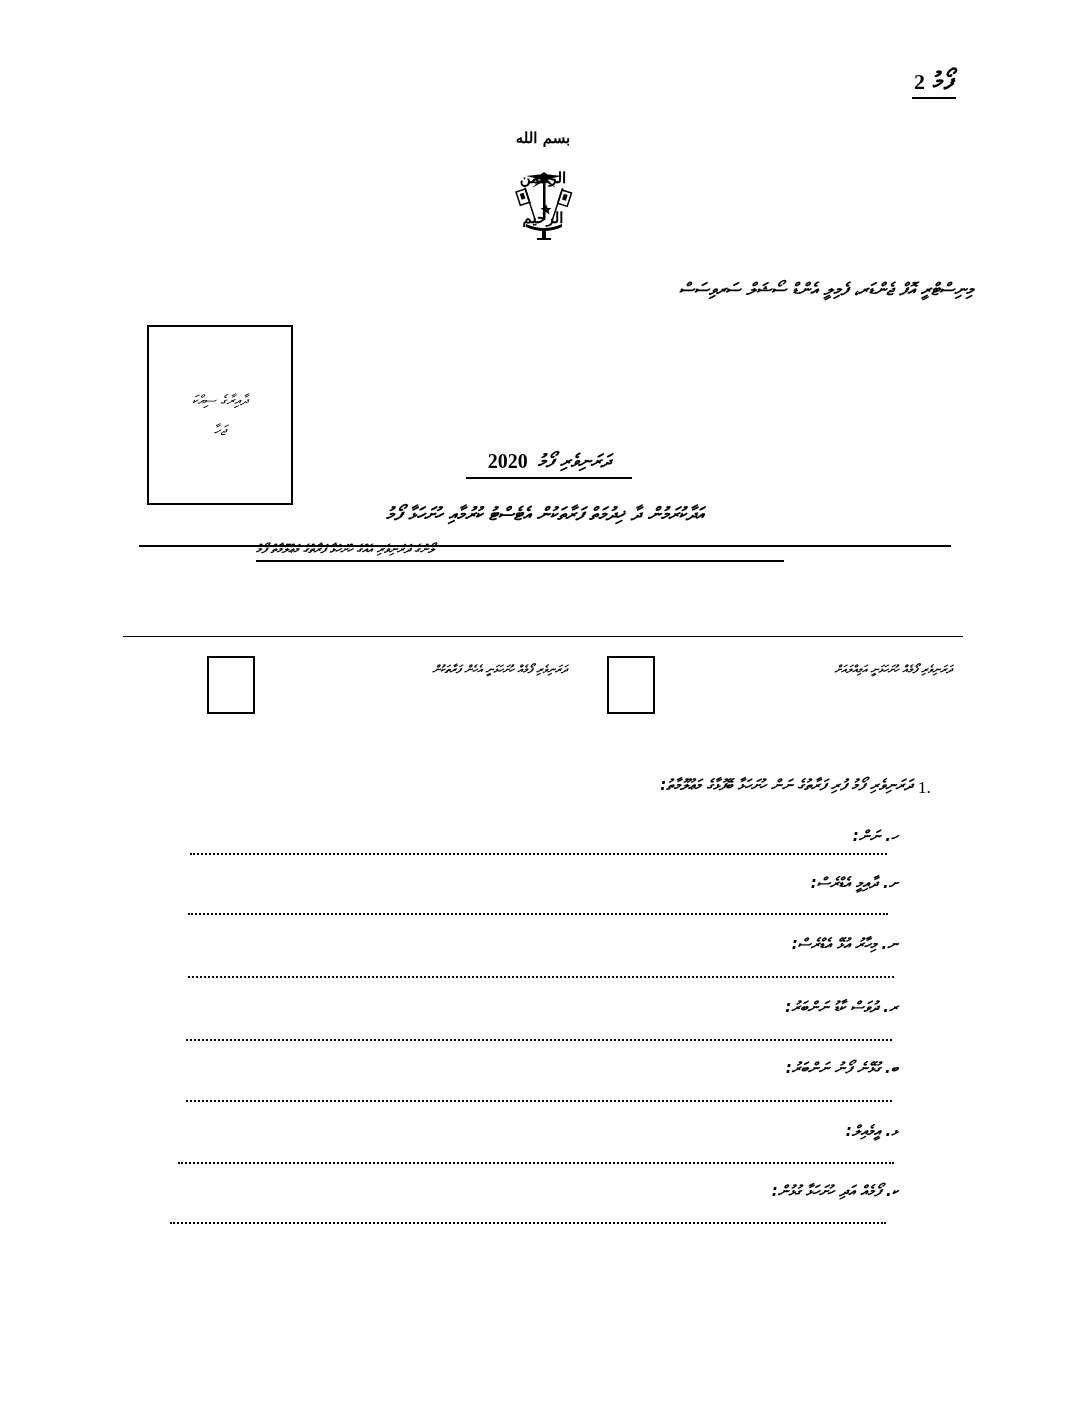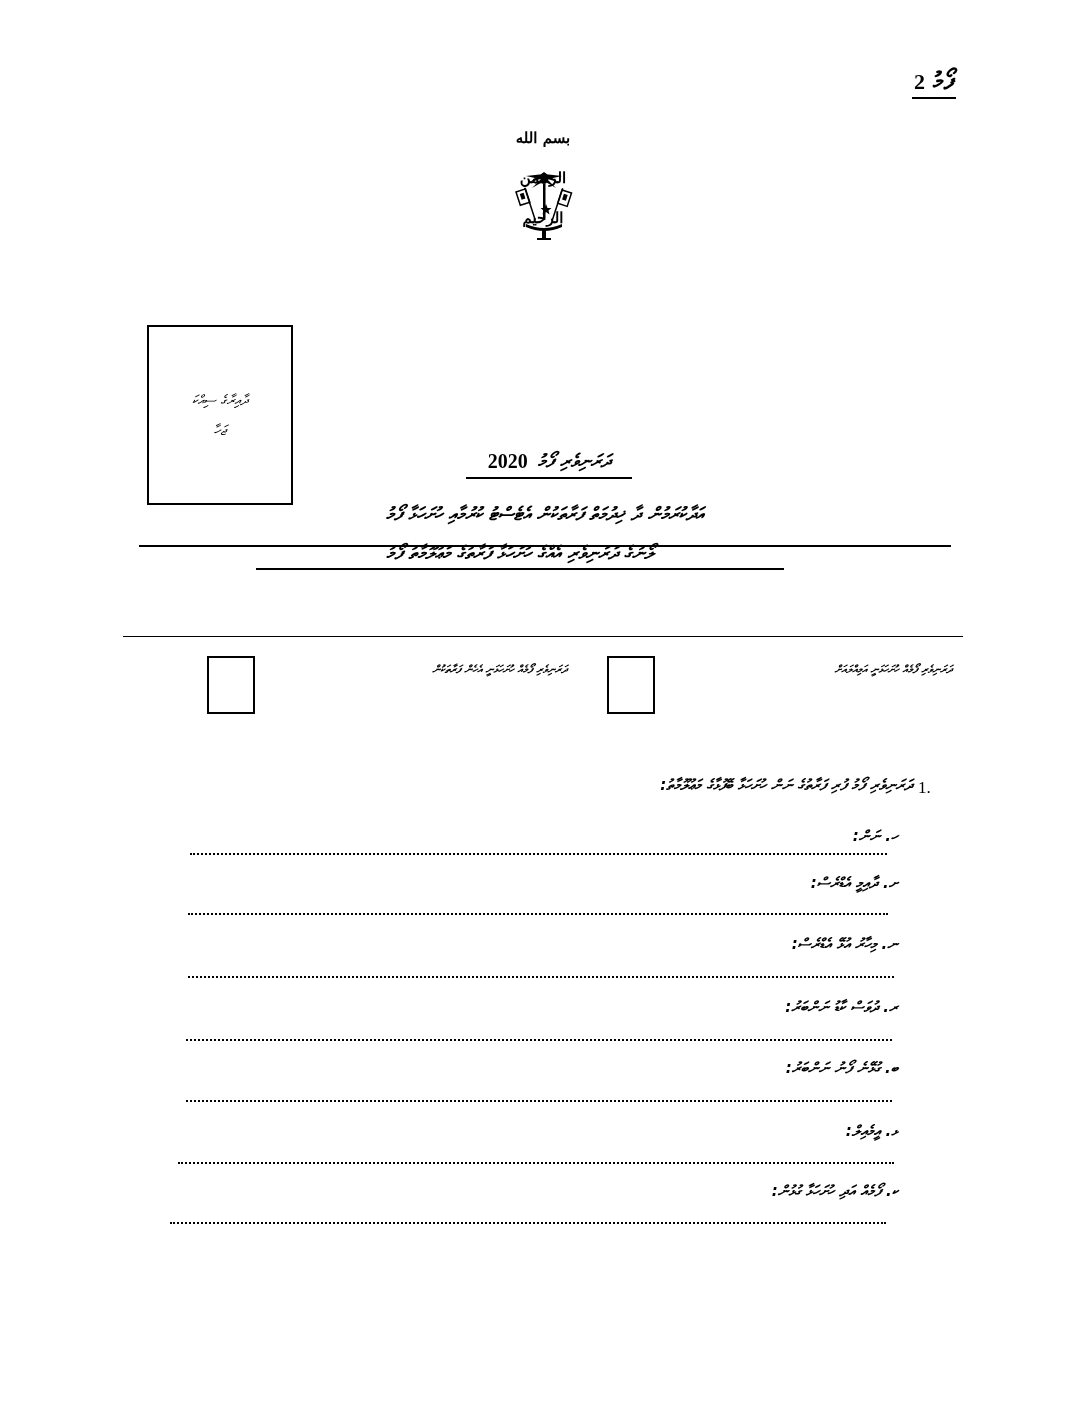--- a/index.html
+++ b/index.html
@@ -15,22 +15,22 @@
   .emblem { left: 510px; top: 166px; width: 68px; height: 76px; }
   .ministry { right: 115px; top: 272px; text-align: right; font-size: 17px; line-height: 34px; }
   .seal-box { left: 147px; top: 325px; width: 146px; height: 180px; border: 2px solid #000; box-sizing: border-box;
               display: flex; flex-direction: column; align-items: center; justify-content: center; font-size: 14px;
               font-weight: normal; line-height: 30px; }
   .form-title { left: 466px; top: 450px; width: 166px; border-bottom: 2px solid #000; font-size: 18px;
                 text-align: center; padding-bottom: 4px; display: flex; justify-content: center; gap: 10px; direction: rtl; }
   .form-title .year { font-family: "Liberation Serif", serif; font-style: normal; font-weight: bold; font-size: 20px; direction: ltr; }
   .heading1 { left: 139px; top: 503px; width: 812px; border-bottom: 2px solid #000; text-align: center;
               font-size: 18px; padding-bottom: 20px; overflow: hidden; }
-  .heading2 { left: 256px; top: 542px; width: 528px; border-bottom: 2px solid #000; text-align: center;
-              font-size: 18px; padding-bottom: 4px; overflow: hidden; }
+  .heading2 { left: 256px; top: 542px; width: 528px; border-bottom: 2px solid #000; text-align: left;
+              font-size: 12px; padding-bottom: 4px; overflow: hidden; }
   .rule { left: 123px; top: 636px; width: 840px; height: 0; border-top: 1.5px solid #000; }
   .checkbox { width: 48px; height: 58px; border: 2px solid #000; box-sizing: border-box; background: #fff; cursor: pointer; }
   .cb1 { left: 607px; top: 656px; }
   .cb2 { left: 207px; top: 656px; }
   .opt-label { font-size: 11px; top: 663px; }
   .opt1 { right: 136px; }
   .opt2 { right: 521px; }
   .q-num { left: 918px; top: 778px; font-family: "Liberation Serif", serif; font-size: 17px; }
   .q-text { right: 176px; top: 776px; font-size: 15px; }
   .field-label { right: 190px; font-size: 15px; }
@@ -62,20 +62,21 @@
       <rect x="52" y="24" width="10" height="14" transform="rotate(18 52 24)" fill="none" stroke="#000" stroke-width="1.5"></rect>
       <rect x="55" y="27" width="4" height="6" transform="rotate(18 52 24)"></rect>
       <path d="M16 58 Q34 66 52 58 L52 61 Q34 69 16 61 Z"></path>
       <rect x="32" y="62" width="4" height="10"></rect>
       <rect x="27" y="72" width="14" height="2"></rect>
     </g>
   </svg>
 </div>
 
 <div class="abs ministry thaana">
+  <div>މިނިސްޓްރީ އޮފް ޖެންޑަރ، ފެމިލީ އެންޑް ސޯޝަލް ސަރވިސަސް</div>
 </div>
 
 <div class="abs seal-box thaana">
   <div>ދާއިރާގެ ސިއްކަ</div>
   <div>ޖަހާ</div>
 </div>
 
 <div class="abs form-title thaana">
   <span>ދަރަނިވެރި ފޯމު</span>
   <span class="year">2020</span>

